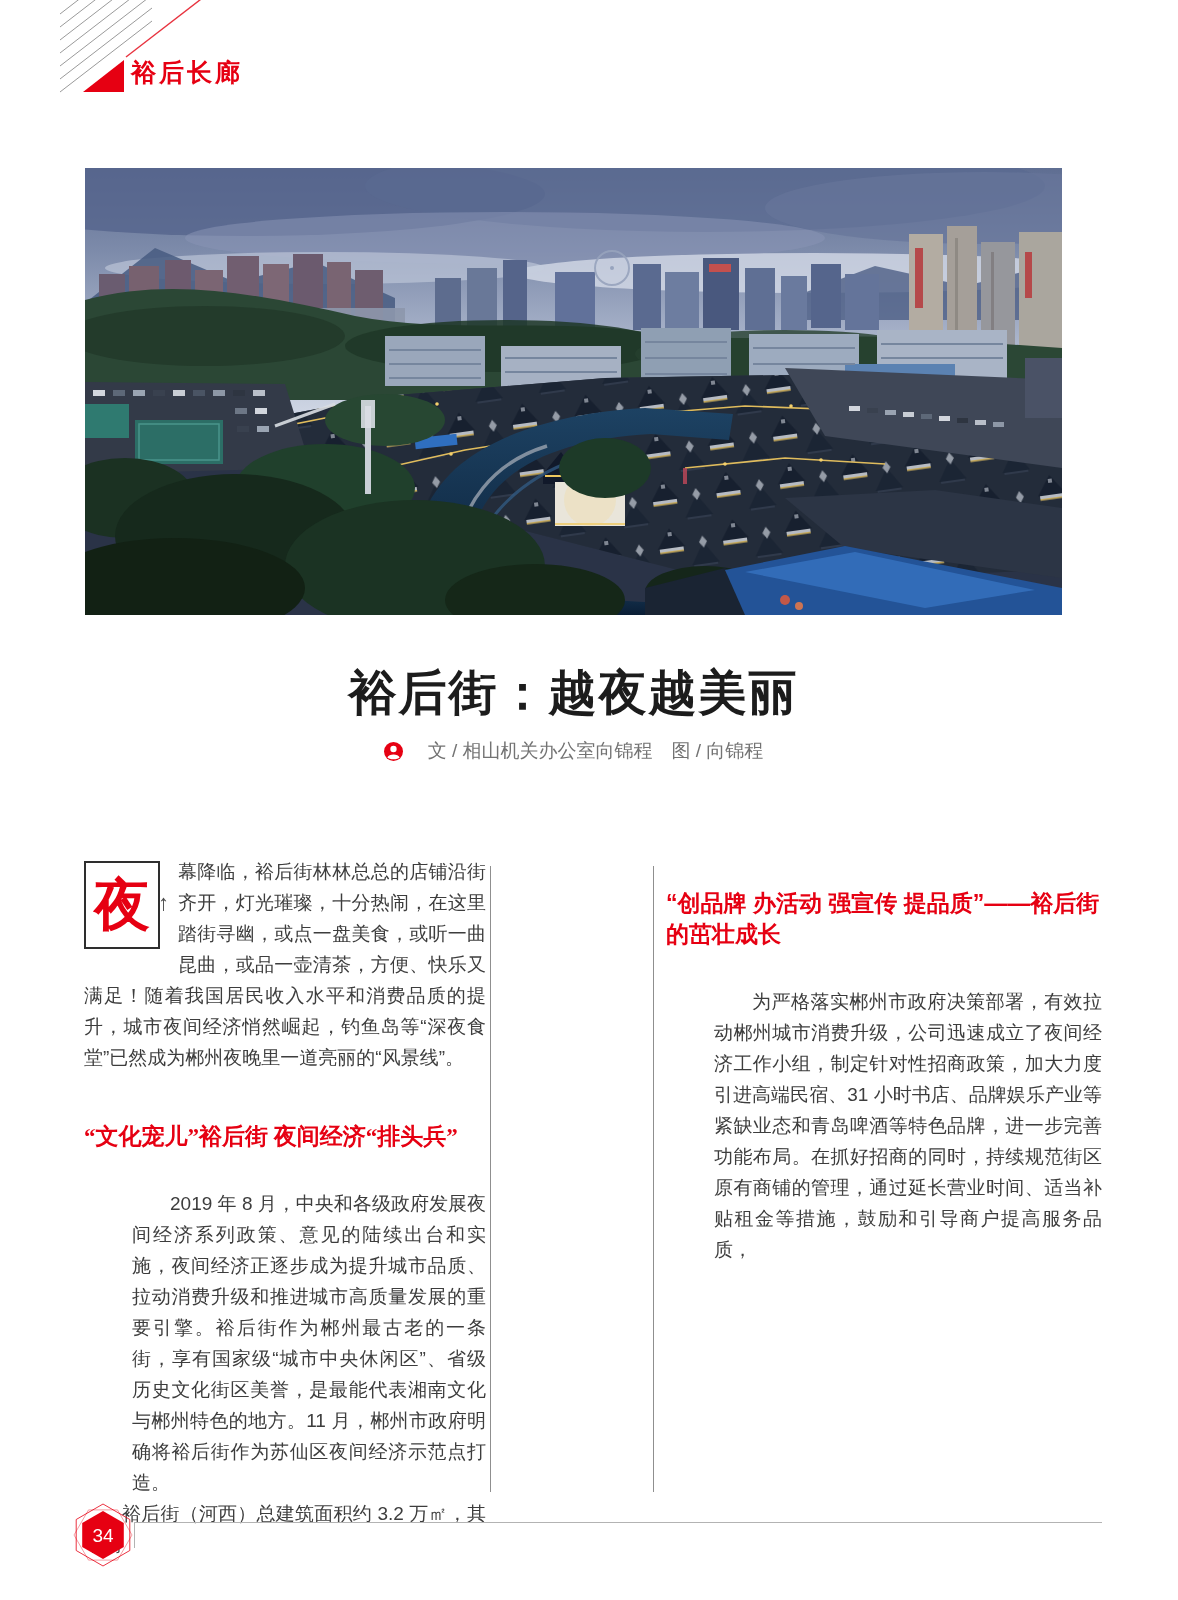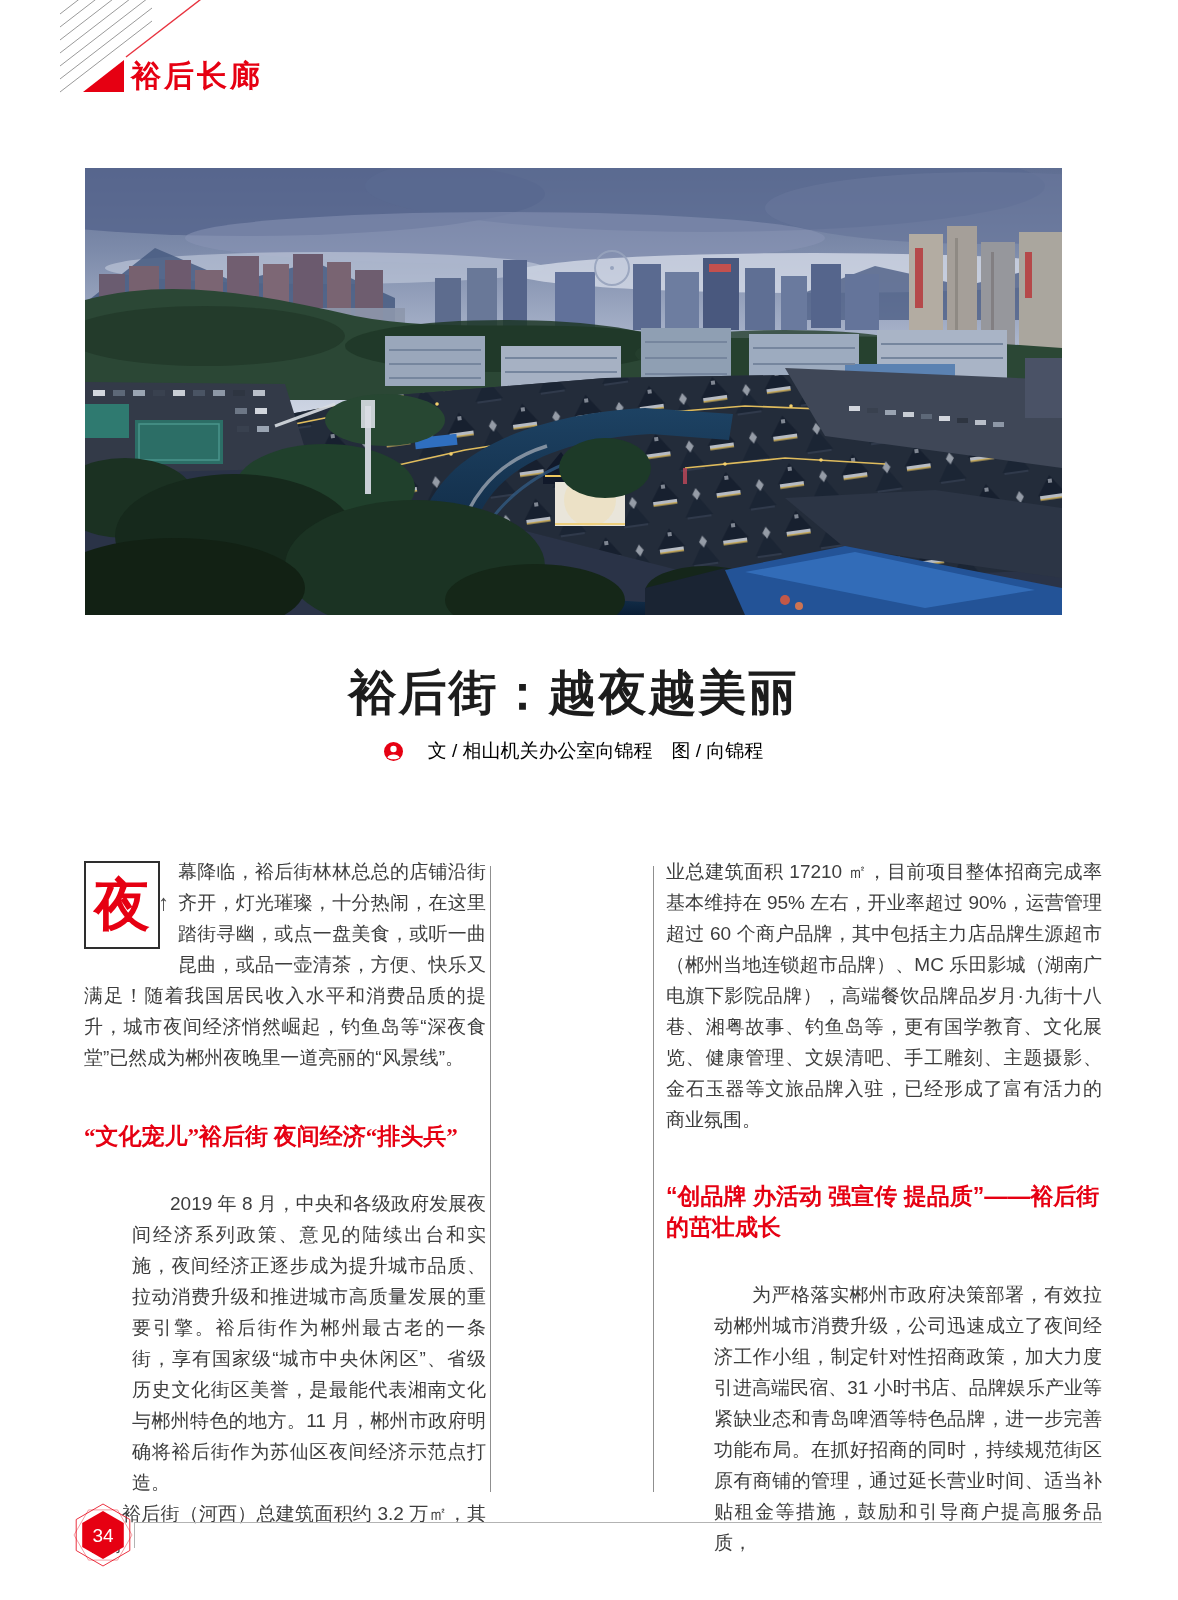--- a/index.html
+++ b/index.html
@@ -8,21 +8,21 @@
     width:1178px;height:1600px;
     background:#ffffff;
     overflow:hidden;
     font-family:"Liberation Sans","DejaVu Sans",sans-serif;
     color:#3d3d3d;
   }
   
   .corner{position:absolute;left:58px;top:0;}
   .section-label{
     position:absolute;left:131px;top:56px;
-    font-size:30px;font-weight:700;letter-spacing:3px;
+    font-size:25px;font-weight:700;letter-spacing:3px;
     color:#e60012;
   }
   
   .hero{
     position:absolute;left:85px;top:168px;
     width:977px;height:447px;overflow:hidden;background:#2a3347;
   }
   .hero svg{display:block;width:977px;height:447px;}
   
   .title-wrap{
@@ -31,21 +31,21 @@
   }
   .article-title{
     margin:16px;
     font-family:"Liberation Serif","DejaVu Serif",serif;
     font-size:48px;font-weight:700;letter-spacing:2px;
     color:#1c1c1c;line-height:1.2;
   }
   .byline{
     position:absolute;left:85px;top:738px;width:977px;
     display:flex;justify-content:center;align-items:center;gap:25px;
-    font-size:19px;color:#000000;
+    font-size:19px;color:#737373;
   }
   .byline svg{flex:0 0 auto;display:block;}
   
   .col{position:absolute;top:856px;}
   .col-left{left:84px;width:402px;}
   .col-right{left:666px;width:436px;}
   .vrule{position:absolute;top:866px;height:626px;width:1px;background:#8f8f8f;}
   .vrule-left{left:490px;}
   .vrule-right{left:653px;}
   .body-p{
@@ -69,21 +69,21 @@
     position:absolute;left:74px;top:36px;
     font-size:22px;color:#4d4d4d;line-height:1;
   }
   .subhead{
     margin:0;color:#e60012;
     font-size:23px;font-weight:700;line-height:31px;
     text-align:left;
   }
   .subhead-1{margin-top:48px;font-family:Liberation Serif, serif;}
   .p-after-head{margin-top:36px;margin-left:48px;}
-  .subhead-2{margin-top:46px;}
+  .subhead-2{margin-top:32px;}
   
   .footer-rule{position:absolute;left:134px;top:1522px;width:968px;height:1px;background:#b3b3b3;}
   .footer-tick{position:absolute;left:134px;top:1522px;width:1px;height:26px;background:#b3b3b3;}
   .pagenum{position:absolute;left:70px;top:1502px;}
 </style>
 </head>
 <body>
 
 <div class="page">
 
@@ -324,21 +324,20 @@
         </span>
       <span class="dropcap-arrow">↑</span>
       <span>幕降临，裕后街林林总总的店铺沿街齐开，灯光璀璨，十分热闹，在这里踏街寻幽，或点一盘美食，或听一曲昆曲，或品一壶清茶，方便、快乐又满足！随着我国居民收入水平和消费品质的提升，城市夜间经济悄然崛起，钓鱼岛等“深夜食堂”已然成为郴州夜晚里一道亮丽的“风景线”。</span>
     </p>
     <h2 class="subhead subhead-1">“文化宠儿”裕后街 夜间经济“排头兵”</h2>
     <p class="body-p indent2 p-after-head">2019 年 8 月，中央和各级政府发展夜间经济系列政策、意见的陆续出台和实施，夜间经济正逐步成为提升城市品质、拉动消费升级和推进城市高质量发展的重要引擎。裕后街作为郴州最古老的一条街，享有国家级“城市中央休闲区”、省级历史文化街区美誉，是最能代表湘南文化与郴州特色的地方。11 月，郴州市政府明确将裕后街作为苏仙区夜间经济示范点打造。</p>
     <p class="body-p indent2">裕后街（河西）总建筑面积约 3.2 万㎡，其中商</p>
   </div>
 
   <div class="col col-right">
-    <p class="body-p">业总建筑面积 17210 ㎡，目前项目整体招商完成率基本维持在 95% 左右，开业率超过 90%，运营管理超过 60 个商户品牌，其中包括主力店品牌生源超市（郴州当地连锁超市品牌）、MC 乐田影城（湖南广电旗下影院品牌），高端餐饮品牌品岁月·九街十八巷、湘粤故事、钓鱼岛等，更有国学教育、文化展览、健康管理、文娱清吧、手工雕刻、主题摄影、金石玉器等文旅品牌入驻，已经形成了富有活力的商业氛围。</p>
     <h2 class="subhead subhead-2">“创品牌 办活动 强宣传 提品质”——裕后街的茁壮成长</h2>
     <p class="body-p indent2 p-after-head">为严格落实郴州市政府决策部署，有效拉动郴州城市消费升级，公司迅速成立了夜间经济工作小组，制定针对性招商政策，加大力度引进高端民宿、31 小时书店、品牌娱乐产业等紧缺业态和青岛啤酒等特色品牌，进一步完善功能布局。在抓好招商的同时，持续规范街区原有商铺的管理，通过延长营业时间、适当补贴租金等措施，鼓励和引导商户提高服务品质，</p>
   </div>
 
   <div class="footer-rule"></div>
   <div class="footer-tick"></div>
   <svg class="pagenum" width="66" height="66" viewBox="0 0 66 66">
     <polygon points="33,2 59.8,17.5 59.8,48.5 33,64 6.2,48.5 6.2,17.5" fill="none" stroke="#e60012" stroke-width="0.9" opacity="0.9"></polygon>
     <polygon points="62,33 47.5,58.1 18.5,58.1 4,33 18.5,7.9 47.5,7.9" fill="none" stroke="#e60012" stroke-width="0.7" opacity="0.55"></polygon>
     <polygon points="33,9 53.8,21 53.8,45 33,57 12.2,45 12.2,21" fill="#e60012"></polygon>

